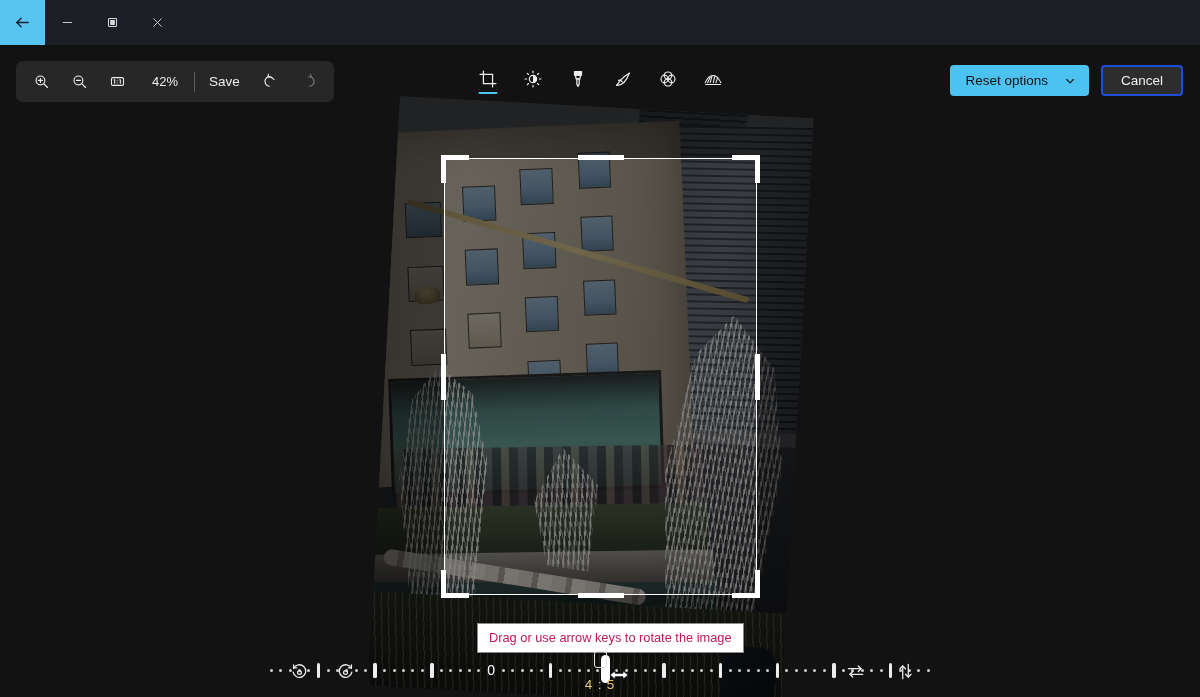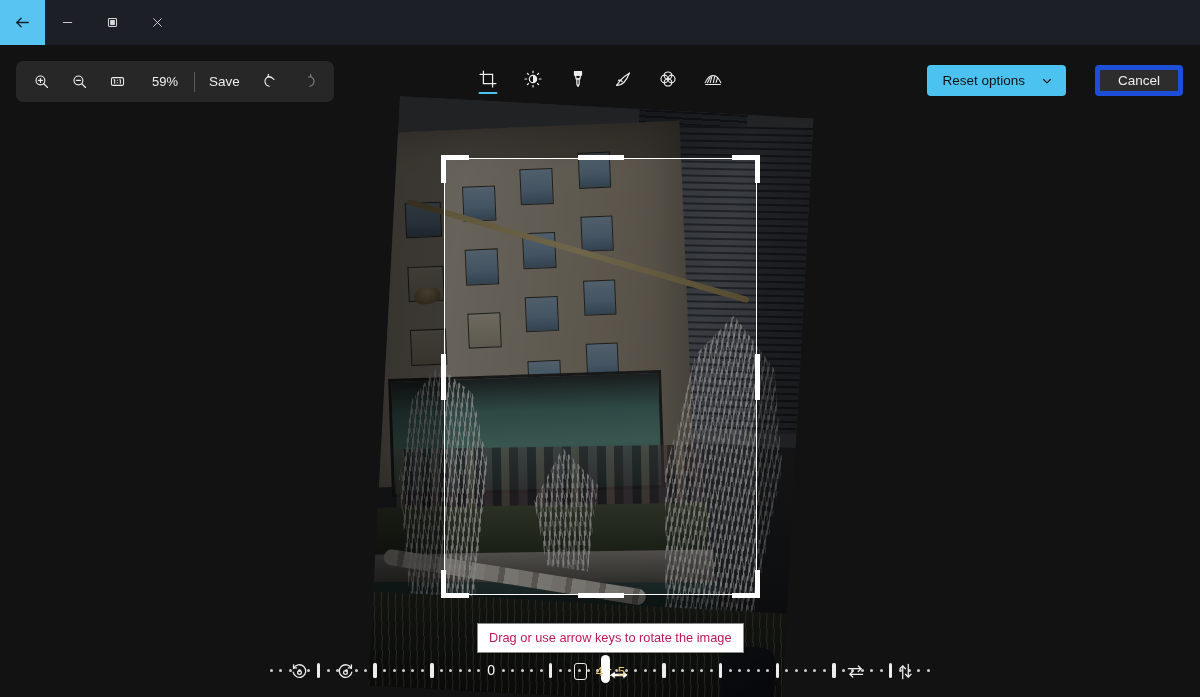--- a/index.html
+++ b/index.html
@@ -125,27 +125,26 @@
     padding: 0 13px 0 15px;
     display: flex; align-items: center; gap: 16px;
     cursor: pointer;
   }
   .save-btn .chev { display: flex; align-items: center; }
   .save-btn .chev svg { width: 12px; height: 12px; }
   .cancel-btn {
     height: 31px;
     background: #2d2d2d;
     color: #f0f0f0;
-    border: 5px solid #1d4ed8;
+    border: 2px solid #1d4ed8;
     border-radius: 4px;
     font-family: "Liberation Sans", sans-serif;
     font-size: 13.5px;
     padding: 0 18px;
     cursor: pointer;
-    margin-left: 17px;
   }
 
   
   .canvas {
     position: absolute;
     top: 45px; left: 0;
     width: 1200px; height: 652px;
     background: #1f1f1f;
     overflow: hidden;
   }
@@ -377,21 +376,21 @@
     display: flex; align-items: center; justify-content: center; gap: 9px;
   }
   .bb-icon {
     width: 34px; height: 34px;
     display: flex; align-items: center; justify-content: center;
     border-radius: 5px; cursor: pointer;
   }
   .bb-icon svg { width: 19px; height: 19px; }
   .ratio {
     display: flex; align-items: center; gap: 9px;
-    padding: 5px 10px; border-radius: 5px; cursor: pointer;
+    padding: 5px 10px; border-radius: 5px; cursor: pointer; flex-direction: column;
   }
   .ratio .rbox {
     width: 13px; height: 17px;
     border: 1.8px solid #e8e8e8;
     border-radius: 3px;
   }
   .ratio .rtxt {
     color: #e8c877; font-size: 13.5px; letter-spacing: .8px;
   }
 </style>
@@ -636,21 +635,21 @@
     </div>
     <div class="zb-icon">
       <svg viewBox="0 0 24 24" fill="none" stroke="#ededed" stroke-width="1.5">
         <rect x="3.5" y="6.5" width="17" height="11" rx="2"></rect>
         <path d="M8 9.6v4.8M8 9.6h-.9" stroke-linecap="round"></path>
         <circle cx="11.8" cy="10.2" r=".8" fill="#ededed" stroke="none"></circle>
         <circle cx="11.8" cy="13.8" r=".8" fill="#ededed" stroke="none"></circle>
         <path d="M16 9.6v4.8M16 9.6h-.9" stroke-linecap="round"></path>
       </svg>
     </div>
-    <div class="zb-pct">59%</div>
+    <div class="zb-pct">42%</div>
     <div class="zb-sep"></div>
     <div class="zb-reset">Save</div>
     <div class="zb-icon">
       <svg viewBox="0 0 24 24" fill="none" stroke="#ededed" stroke-width="1.6" stroke-linecap="round" stroke-linejoin="round">
         <path d="M8.6 5.2C5.3 7 3.6 9.8 4.4 13.4c.7 3 3 5.1 5.9 5.3"></path>
         <path d="M12.2 5.6 8.6 5.2l.4-3.4"></path>
         <path d="M8.6 5.2c3.6.1 6.5 1.6 8.4 4"></path>
       </svg>
     </div>
     <div class="zb-icon dim">

